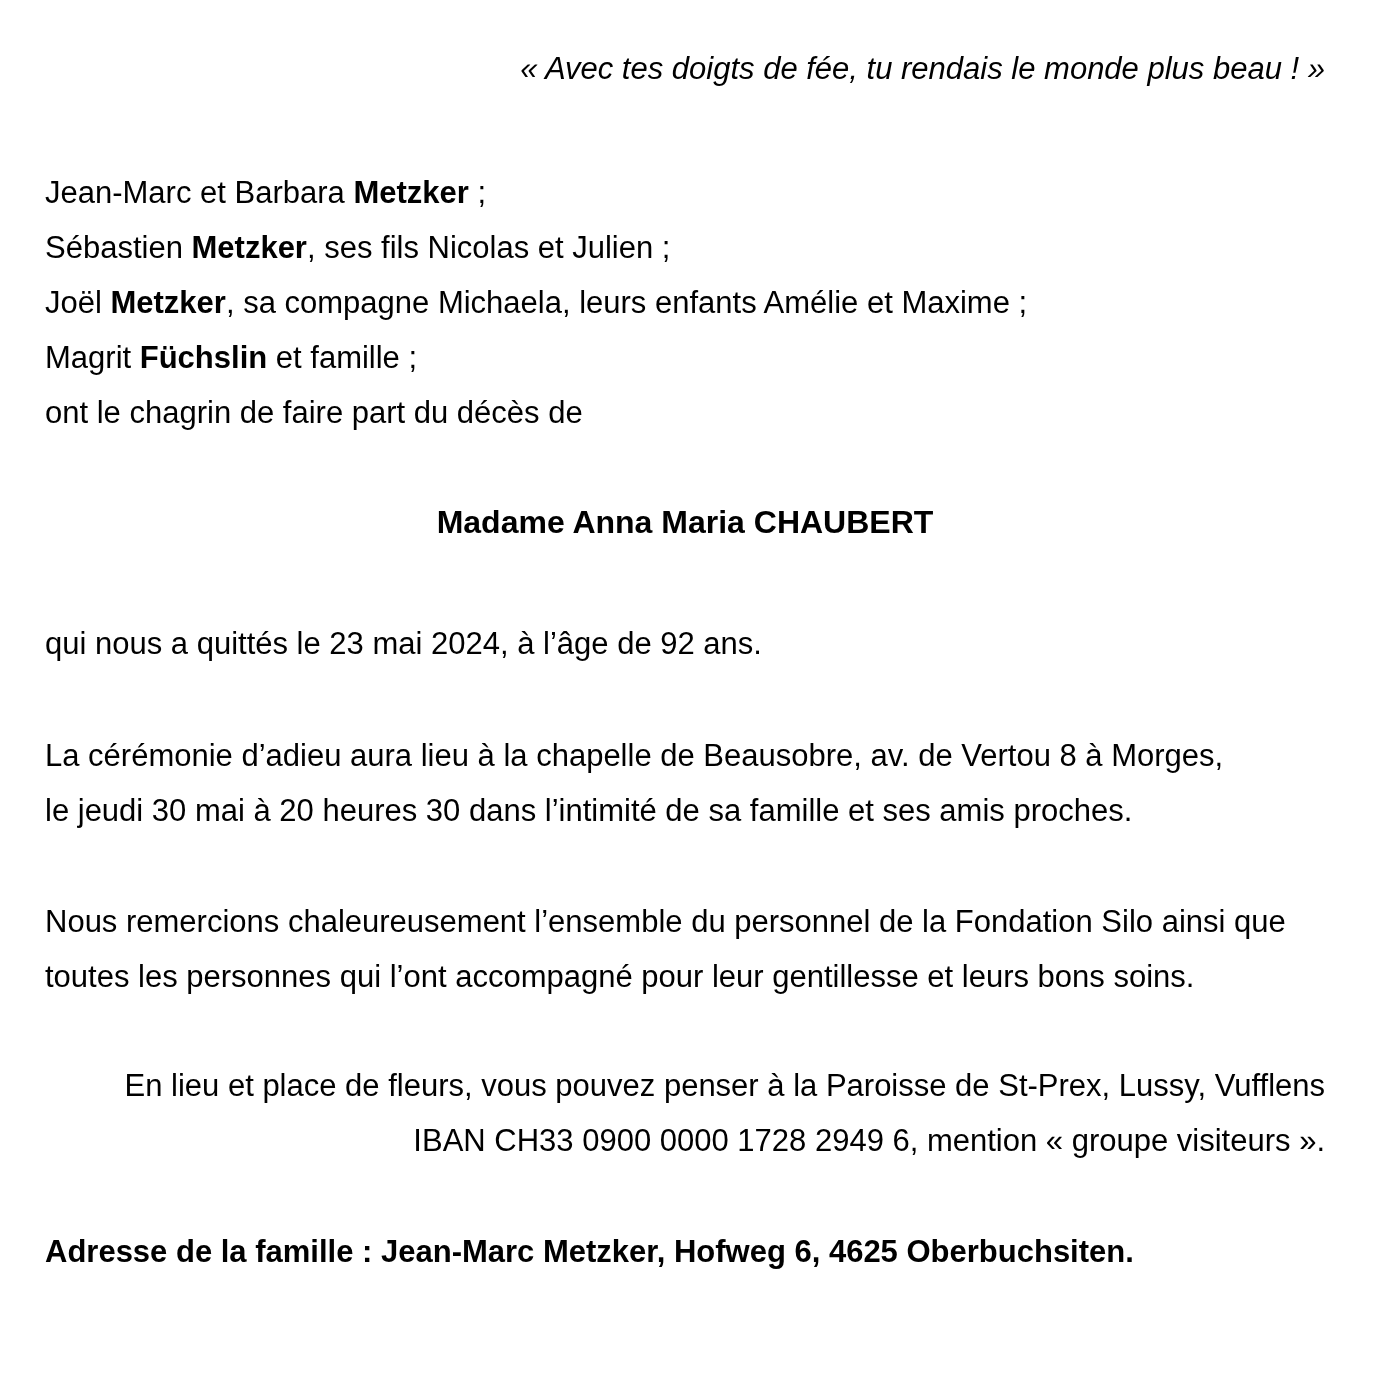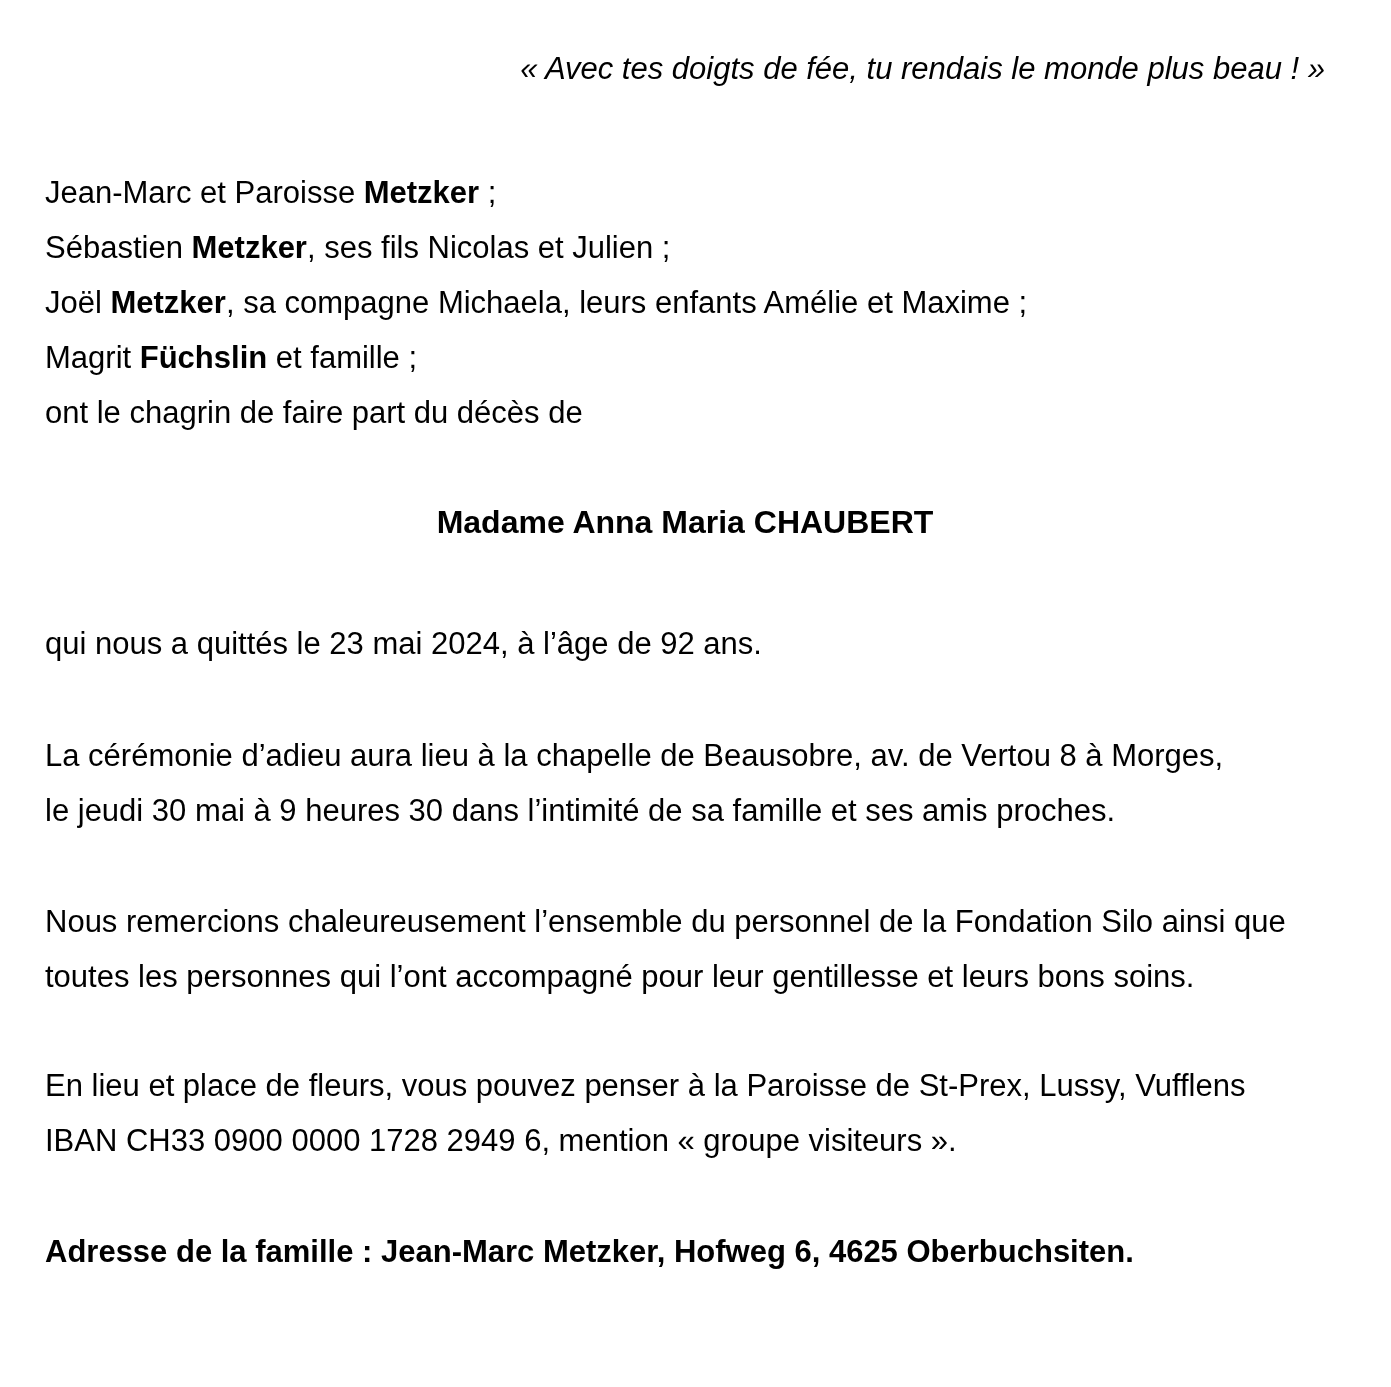--- a/index.html
+++ b/index.html
@@ -48,48 +48,49 @@
     margin-top: 64px;
   }
   .ceremony-block {
     margin-top: 57px;
   }
   .thanks-block {
     margin-top: 56px;
   }
   .donation-block {
     margin-top: 54px;
+    text-align: right;
   }
   .address-block {
     margin-top: 56px;
     font-weight: bold;
   }
 </style>
 </head>
 <body>
 
 <div class="page">
 
   <div class="quote">« Avec tes doigts de fée, tu rendais le monde plus beau ! »</div>
 
   <div class="family-block">
-    <div class="line"><span>Jean-Marc et Paroisse </span><span class="bold-name">Metzker</span><span> ;</span></div>
+    <div class="line"><span>Jean-Marc et Barbara </span><span class="bold-name">Metzker</span><span> ;</span></div>
     <div class="line"><span>Sébastien </span><span class="bold-name">Metzker</span><span>, ses fils Nicolas et Julien ;</span></div>
     <div class="line"><span>Joël </span><span class="bold-name">Metzker</span><span>, sa compagne Michaela, leurs enfants Amélie et Maxime ;</span></div>
     <div class="line"><span>Magrit </span><span class="bold-name">Füchslin</span><span> et famille ;</span></div>
     <div class="line"><span>ont le chagrin de faire part du décès de</span></div>
   </div>
 
   <div class="deceased-title">Madame Anna Maria CHAUBERT</div>
 
   <div class="death-statement line">qui nous a quittés le 23 mai 2024, à l’âge de 92 ans.</div>
 
   <div class="ceremony-block">
     <div class="line">La cérémonie d’adieu aura lieu à la chapelle de Beausobre, av. de Vertou 8 à Morges,</div>
-    <div class="line">le jeudi 30 mai à 9 heures 30 dans l’intimité de sa famille et ses amis proches.</div>
+    <div class="line">le jeudi 30 mai à 20 heures 30 dans l’intimité de sa famille et ses amis proches.</div>
   </div>
 
   <div class="thanks-block">
     <div class="line">Nous remercions chaleureusement l’ensemble du personnel de la Fondation Silo ainsi que</div>
     <div class="line">toutes les personnes qui l’ont accompagné pour leur gentillesse et leurs bons soins.</div>
   </div>
 
   <div class="donation-block">
     <div class="line">En lieu et place de fleurs, vous pouvez penser à la Paroisse de St-Prex, Lussy, Vufflens</div>
     <div class="line">IBAN CH33 0900 0000 1728 2949 6, mention « groupe visiteurs ».</div>

